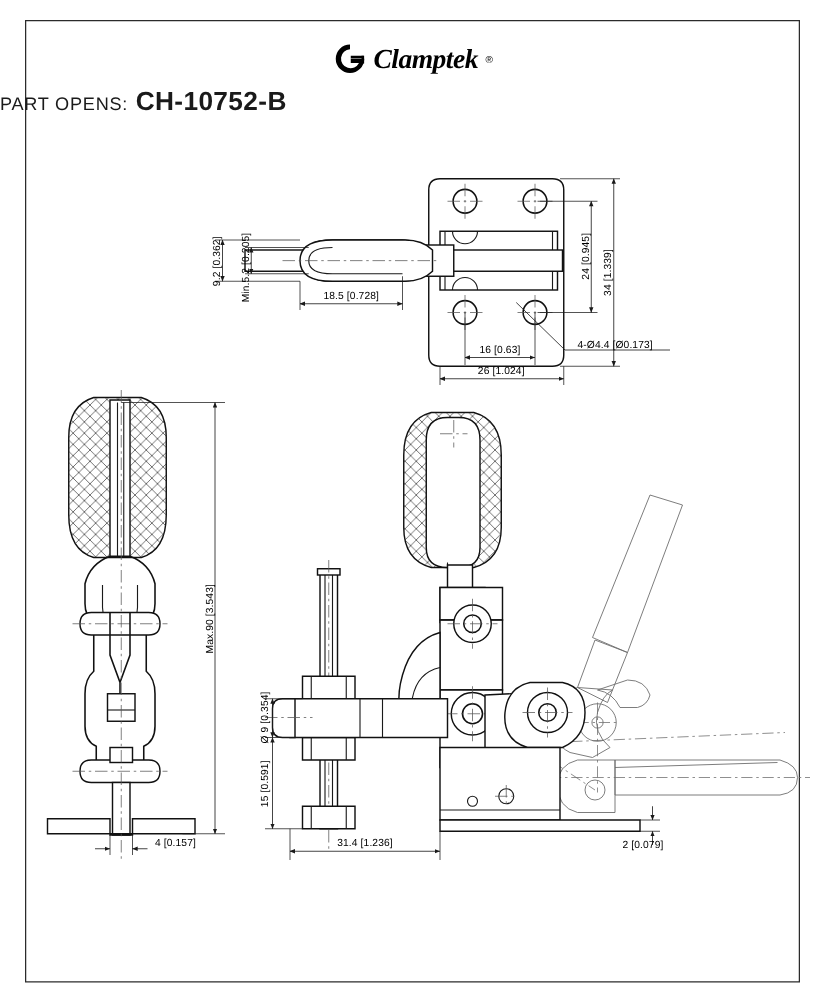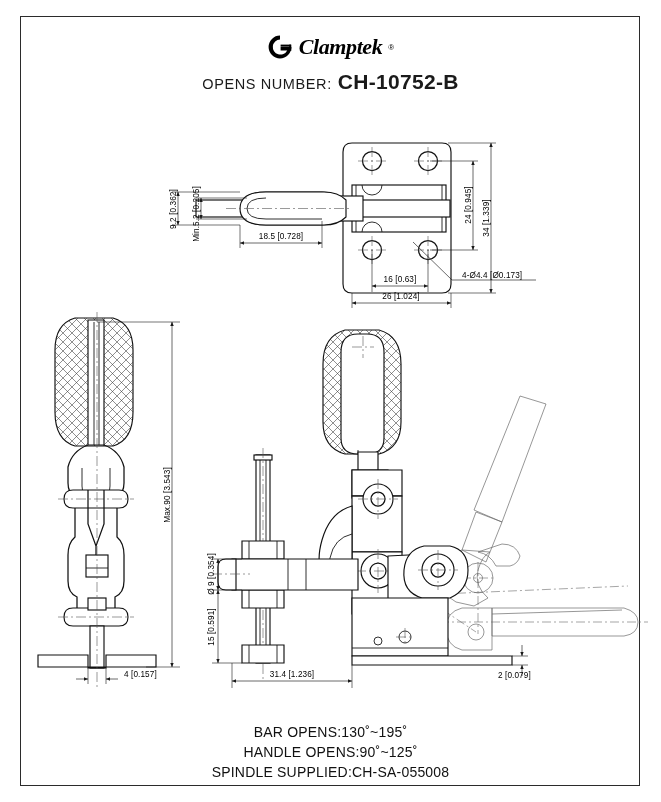--- a/index.html
+++ b/index.html
@@ -1,19 +1,19 @@
 <!DOCTYPE html>
 <html><head>
 <meta charset="utf-8">
 <style>
   html,body{margin:0;padding:0;background:#fff;}
   body{width:661px;height:802px;font-family:"Liberation Sans",sans-serif;}
   #sheet{position:relative;width:661px;height:802px;background:#ffffff;overflow:hidden;}
   #frame{position:absolute;left:20px;top:16px;width:620px;height:770px;border:1.6px solid #2b2b2b;box-sizing:border-box;}
-  .hdr{position:absolute;left:0;right:0;text-align:center;}
+  .hdr{position:absolute;left:0;right:0;}
   #logoRow{top:30px;height:34px;display:flex;align-items:center;justify-content:center;gap:6px;}
   #logoMark{width:26px;height:26px;position:relative;display:inline-block;}
   #logoMark svg{display:block;}
   #brandName{font-family:"Liberation Serif",serif;font-style:italic;font-weight:bold;font-size:22px;color:#000;letter-spacing:-0.4px;}
   #regMark{font-size:8px;vertical-align:super;font-family:"Liberation Sans",sans-serif;color:#000;}
   #partRow{top:70px;height:22px;font-size:15px;color:#1a1a1a;letter-spacing:0.4px;}
   #partLabel{font-family:"Liberation Sans",sans-serif;font-size:14.5px;letter-spacing:0.6px;}
   #partValue{font-weight:bold;font-size:21px;letter-spacing:0.3px;margin-left:6px;}
   #notes{position:absolute;left:0;right:0;top:722px;text-align:center;line-height:20px;font-size:14px;letter-spacing:0.2px;color:#111;}
   #notes div{white-space:nowrap;}
@@ -43,21 +43,21 @@
         <path d="M13 1.6 A11.4 11.4 0 1 0 24.4 13 L13.6 13 L13.6 16.4 L20.2 16.4 A7.6 7.6 0 1 1 13 5.4 Z" fill="#000"></path>
         <rect x="13.6" y="10.6" width="10.4" height="2.1" fill="#000"></rect>
         <rect x="22.2" y="10.6" width="2.1" height="6.2" fill="#000"></rect>
       </svg>
     </span>
     <span id="brandName">Clamptek</span>
     <span id="regMark">®</span>
   </div>
 
   <div class="hdr" id="partRow">
-    <span id="partLabel">OPENS NUMBER:</span><span id="partValue">CH-10752-B</span>
+    <span id="partLabel">PART OPENS:</span><span id="partValue">CH-10752-B</span>
   </div>
 
   <svg id="draw" width="661" height="802" viewBox="0 0 661 802">
 
     <defs>
       <marker id="ar" markerWidth="7" markerHeight="6" refX="6.4" refY="3" orient="auto">
         <path d="M0,0.3 L6.6,3 L0,5.7 z" fill="#1a1a1a"></path>
       </marker>
       <marker id="arS" markerWidth="7" markerHeight="6" refX="0.4" refY="3" orient="auto">
         <path d="M6.6,0.3 L0,3 L6.6,5.7 z" fill="#1a1a1a"></path>
@@ -291,19 +291,14 @@
       <text class="dimtxt" x="292" y="677" text-anchor="middle">31.4 [1.236]</text>
 
       <line class="extline" x1="512" y1="656" x2="528" y2="656"></line>
       <line class="extline" x1="512" y1="665" x2="528" y2="665"></line>
       <line class="dimline" x1="522" y1="645" x2="522" y2="656" marker-end="url(#ar)"></line>
       <line class="dimline" x1="522" y1="676" x2="522" y2="665" marker-end="url(#ar)"></line>
       <text class="dimtxt" x="498" y="678">2 [0.079]</text>
     </g>
   </svg>
 
-  <div id="notes">
-    <div>BAR OPENS:130˚~195˚</div>
-    <div>HANDLE OPENS:90˚~125˚</div>
-    <div>SPINDLE SUPPLIED:CH-SA-055008</div>
-  </div>
 
 </div>
 
 </body></html>

